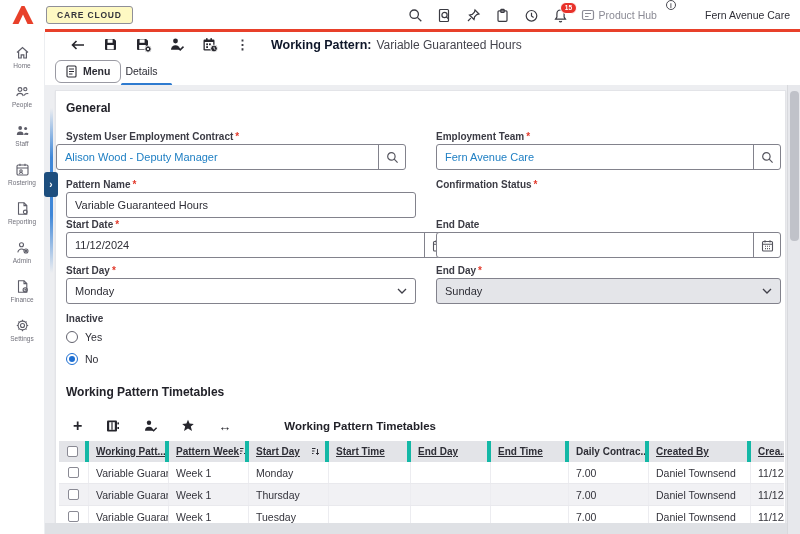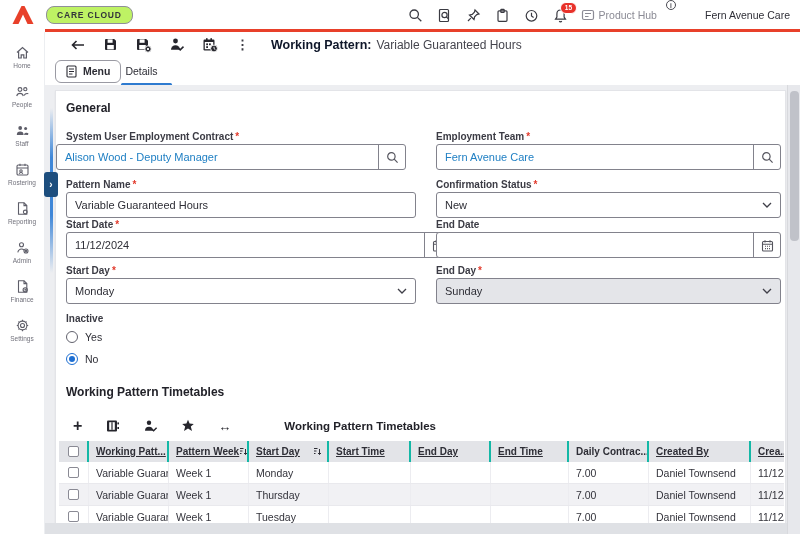--- a/index.html
+++ b/index.html
@@ -6,22 +6,22 @@
     --brand-red:#e8402a; --badge-red:#e8312a; --link-blue:#2180c4;
     --accent-blue:#2e7bd0; --expander-blue:#1d4e7e;
   }
   *{margin:0;padding:0;box-sizing:border-box}
   body{font-family:"Liberation Sans",sans-serif;background:#fff}
   .stage{position:relative;width:800px;height:534px;background:#fff;overflow:hidden}
 
   
   .topbar{position:absolute;left:0;top:0;width:800px;height:30px;background:#fff}
   .logo{position:absolute;left:10px;top:5px}
-  .app-pill{position:absolute;left:46px;top:6px;border:1px solid #8f8f99;border-radius:8px;
-    padding:3px 10px;font-size:8.5px;font-weight:700;letter-spacing:.8px;color:#33333b;background:#bef264}
+  .app-pill{position:absolute;left:46px;top:6px;border:1px solid #8f8f99;border-radius:3px;
+    padding:3px 10px;font-size:8.5px;font-weight:700;letter-spacing:.8px;color:#33333b;background:#fef9c3}
   .topbar-right{position:absolute;right:10px;top:0;height:30px;display:flex;align-items:center;gap:12px}
   .tb-icon{display:flex;align-items:center;justify-content:center;width:17px;height:17px;color:#3a3a42;cursor:pointer}
   .bell-wrap{position:relative}
   .badge{position:absolute;top:-5px;right:-8px;background:var(--badge-red);color:#fff;font-size:6.5px;
     font-weight:700;border-radius:8px;padding:2px 3.5px;border:1px solid #fff;line-height:1}
   .product-hub{display:flex;align-items:center;gap:4px;color:#8b8b95;font-size:10.5px;cursor:pointer}
   .avatar-wrap{position:relative;width:22px;height:22px;margin-left:2px}
   .avatar{width:21px;height:21px;border-radius:50%;
     background:radial-gradient(circle at 50% 35%,#d9b694 0 32%,#a07b5c 58%,#6b5140 100%)}
   .info-dot{position:absolute;top:-4px;left:-5px;width:10px;height:10px;border-radius:50%;background:#fff;
@@ -83,21 +83,21 @@
 
   
   .subgrid{position:absolute;left:3px;top:320px;width:725px}
   .sg-toolbar{display:flex;align-items:center;height:30px;padding-left:14px;gap:23px;color:#26262d}
   .sg-tbtn{display:flex;align-items:center;justify-content:center;cursor:pointer;color:#26262d}
   .sg-plus{font-size:16px;font-weight:600;line-height:1}
   .sg-arrows{font-size:13px;font-weight:700}
   .sg-title{margin-left:30px;font-size:11.5px;font-weight:700;color:#222229}
   .sg-row{display:flex;width:725px}
   .sg-head .cell{background:#e3e4e8;font-size:10px;font-weight:700;color:#2e2e36;height:21px;
-    border-right:2px solid #14b8a6;cursor:pointer}
+    border-right:4px solid #14b8a6;cursor:pointer}
   .sg-head .cell.u span{text-decoration:underline}
   .cell{display:flex;align-items:center;padding-left:7px;overflow:hidden;white-space:nowrap;flex:none}
   .sg-body .sg-row{height:22px;border-bottom:1px solid #e9e9ed;cursor:pointer}
   .sg-body .cell{font-size:10.5px;color:#33333b;border-right:1px solid #ececf0}
   .sg-body .sg-row.alt{background:#f1f1f4}
   .cb{width:11px;height:11px;border:1px solid #8a8a94;border-radius:2px;background:#fff;cursor:pointer;flex:none}
   .c-cb{width:30px;justify-content:center;padding-left:0}
   .c0{width:80px}.c1{width:80px}.c2{width:80px}.c3{width:82px}.c4{width:80px}
   .c5{width:78px}.c6{width:80px}.c7{width:102px}.c8{width:33px;border-right:none!important}
   .sort-ic{margin-left:auto;margin-right:5px;display:flex;color:#2e2e36}
@@ -327,28 +327,20 @@
               <path d="M8.2 8.2 L11.6 11.6"></path>
             </svg>
         </span>
       </div>
 
       <div class="fld-label req" style="left:10px;top:88px">Pattern Name</div>
       <div class="input" style="left:10px;top:101px;width:350px">
         <span>Variable Guaranteed Hours</span>
       </div>
       <div class="fld-label req" style="left:380px;top:88px">Confirmation Status</div>
-      <div class="input select" style="left:380px;top:101px;width:345px">
-        <span>New</span>
-        <span class="chev">
-          <svg width="10" height="6" viewBox="0 0 10 6" fill="none" stroke="currentColor" stroke-width="1.3">
-              <path d="M1 1 L5 5 L9 1"></path>
-            </svg>
-        </span>
-      </div>
 
       <div class="fld-label req" style="left:10px;top:128px">Start Date</div>
       <div class="input" style="left:10px;top:141px;width:386px;padding-right:0">
         <span>11/12/2024</span>
         <span class="adjunct">
           <svg width="13" height="13" viewBox="0 0 13 13" fill="none" stroke="currentColor" stroke-width="1.1">
               <rect x="1.5" y="2.5" width="10" height="9.5" rx="1"></rect>
               <path d="M1.5 5.2 H11.5 M4 1.2 V3.4 M9 1.2 V3.4 M4 7.3 H5 M6 7.3 H7 M8 7.3 H9 M4 9.6 H5 M6 9.6 H7 M8 9.6 H9"></path>
             </svg>
         </span>

